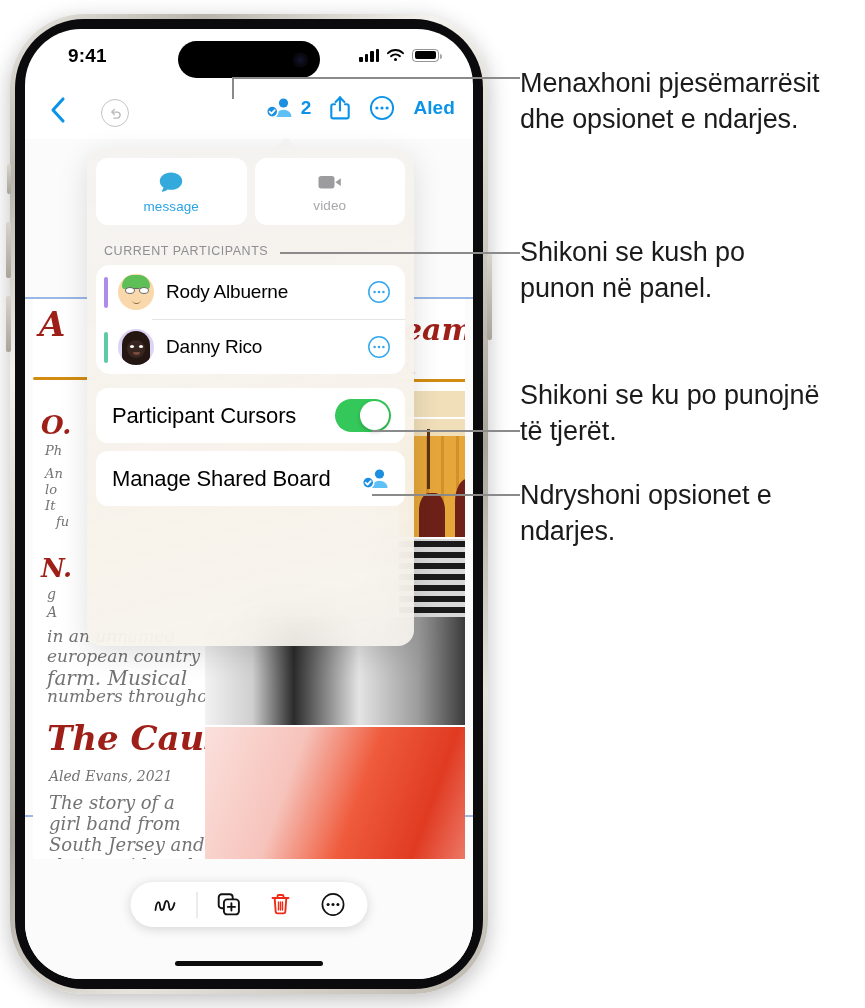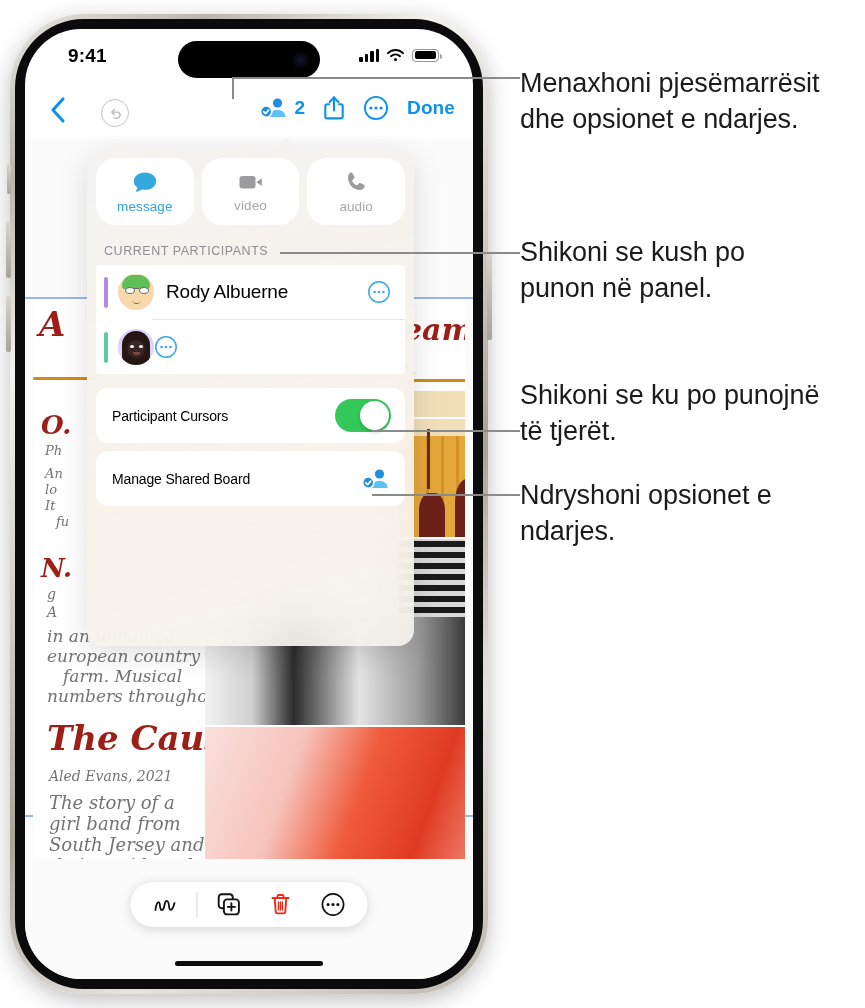--- a/index.html
+++ b/index.html
@@ -307,21 +307,21 @@
   }
 
   .quick-row {
     display: flex;
     gap: 8px;
   }
   .quick-item {
     flex: 1;
     height: 67px;
     background: #fff;
-    border-radius: 20px;
+    border-radius: 12px;
     display: flex;
     flex-direction: column;
     align-items: center;
     justify-content: center;
     gap: 5px;
   }
   .quick-label {
     font-size: 13.5px;
     color: #a8a8ac;
     letter-spacing: .1px;
@@ -330,21 +330,21 @@
 
   .section-head {
     font-size: 12.5px;
     color: #8e8e93;
     letter-spacing: .55px;
     margin: 19px 0 7px 8px;
   }
 
   .card {
     background: #fff;
-    border-radius: 4px;
+    border-radius: 14px;
     overflow: hidden;
   }
   .participant-row {
     position: relative;
     display: flex;
     align-items: center;
     height: 54px;
     padding-left: 8px;
   }
   .p-bar {
@@ -382,21 +382,21 @@
     background: #fff;
     border-radius: 12px;
     height: 55px;
     display: flex;
     align-items: center;
     padding: 0 14px 0 16px;
     margin-top: 8px;
   }
   .option-label {
     flex: 1 1 auto;
-    font-size: 14px;
+    font-size: 22px;
     color: #000;
     letter-spacing: -.15px;
   }
   .switch {
     width: 56px; height: 33px;
     border-radius: 17px;
     background: #34c759;
     position: relative;
     flex: 0 0 auto;
   }
@@ -477,21 +477,21 @@
         <div class="hand" style="left:12px; top:184px; font-size:13px;">lo</div>
         <div class="hand" style="left:12px; top:200px; font-size:13px;">It</div>
         <div class="hand" style="left:23px; top:216px; font-size:13px;">fu</div>
 
         <div class="hand red" style="left:8px; top:255px; font-size:26px;">N.</div>
         <div class="hand" style="left:14px; top:288px; font-size:14px;">g</div>
         <div class="hand" style="left:14px; top:306px; font-size:14px;">A</div>
 
         <div class="hand" style="left:14px; top:328px; font-size:17px;">in an unnamed</div>
         <div class="hand" style="left:14px; top:348px; font-size:17px;">european country</div>
-        <div class="hand" style="left:30px; top:368px; font-size:17px;">farm. Musical</div>
+        <div class="hand" style="left:14px; top:368px; font-size:20px;">farm. Musical</div>
         <div class="hand" style="left:14px; top:388px; font-size:17px;">numbers throughout.</div>
 
         <div class="hand red" style="left:14px; top:420px; font-size:34px;">The Causes</div>
         <div class="hand" style="left:16px; top:470px; font-size:14px;">Aled Evans, 2021</div>
         <div class="hand" style="left:16px; top:494px; font-size:18px;">The story of a</div>
         <div class="hand" style="left:16px; top:515px; font-size:18px;">girl band from</div>
         <div class="hand" style="left:16px; top:536px; font-size:18px;">South Jersey and</div>
         <div class="hand" style="left:16px; top:557px; font-size:18px;">their accidental</div>
 
         <div class="hand red" style="left:370px; top:14px; font-size:30px;">eam</div>
@@ -597,46 +597,40 @@
           </svg>
         </div>
         <div class="nav-more">
           <svg width="26" height="26" viewBox="0 0 26 26">
             <circle cx="13" cy="13" r="11.1" fill="none" stroke="#0a93e8" stroke-width="1.9"></circle>
             <circle cx="7.9" cy="13" r="1.6" fill="#0a93e8"></circle>
             <circle cx="13" cy="13" r="1.6" fill="#0a93e8"></circle>
             <circle cx="18.1" cy="13" r="1.6" fill="#0a93e8"></circle>
           </svg>
         </div>
-        <div class="nav-done">Done</div>
+        <div class="nav-done">Aled</div>
       </div>
     </div>
 
     <div class="popover">
       <div class="pop-arrow"></div>
 
       <div class="quick-row">
         <div class="quick-item active">
           <svg width="28" height="24" viewBox="0 0 28 24">
             <path d="M14 2.6c6.3 0 11.2 3.7 11.2 8.6S20.3 19.8 14 19.8c-1.2 0-2.4-.13-3.4-.38-1.6 1.3-3.7 2.1-5.3 2.3-.5.05-.75-.45-.45-.85.6-.8 1.4-2 1.6-3.3C4 16 2.8 13.6 2.8 11.2 2.8 6.3 7.7 2.6 14 2.6z" fill="#34aadc"></path>
           </svg>
           <div class="quick-label">message</div>
         </div>
         <div class="quick-item">
           <svg width="28" height="22" viewBox="0 0 28 22">
             <rect x="2.5" y="5" width="16" height="12.4" rx="2.6" fill="#9c9c9f"></rect>
             <path d="M19.4 11.2l5.4-3.9v7.8z" fill="#9c9c9f"></path>
           </svg>
           <div class="quick-label">video</div>
-        </div>
-        <div class="quick-item">
-          <svg width="24" height="24" viewBox="0 0 24 24">
-            <path d="M6.3 2.8c.9-.5 2 .1 2.5 1l1.4 2.7c.45.9.2 2-.6 2.6l-1.2.9c-.3.24-.4.66-.2 1 .9 1.7 2.5 3.3 4.2 4.2.35.2.77.1 1-.2l.9-1.2c.6-.8 1.7-1.05 2.6-.6l2.7 1.4c.9.5 1.5 1.6 1 2.5-.9 1.7-2.5 2.9-4.4 2.9C9.4 20 4 14.6 4 7.2c0-1.9 1.2-3.5 2.3-4.4z" fill="#9c9c9f"></path>
-          </svg>
-          <div class="quick-label">audio</div>
         </div>
       </div>
 
       <div class="section-head">CURRENT PARTICIPANTS</div>
 
       <div class="card">
         <div class="participant-row">
           <div class="p-bar" style="background:#b08ae8;"></div>
           <div class="avatar" style="background:#f9d9ac;">
             <div style="position:absolute;left:4px;top:1px;width:28px;height:14px;background:#5fbf57;border-radius:14px 14px 4px 4px;"></div>
@@ -658,20 +652,21 @@
         <div class="row-divider"></div>
         <div class="participant-row">
           <div class="p-bar" style="background:#5fcba4;"></div>
           <div class="avatar" style="background:#ddd3f5;">
             <div style="position:absolute;left:4px;top:2px;width:28px;height:34px;background:#241712;border-radius:16px 16px 10px 10px;"></div>
             <div style="position:absolute;left:9px;top:11px;width:18px;height:18px;background:#3a2620;border-radius:50%;"></div>
             <div style="position:absolute;left:12px;top:16px;width:4px;height:3px;background:#fff;border-radius:50%;"></div>
             <div style="position:absolute;left:21px;top:16px;width:4px;height:3px;background:#fff;border-radius:50%;"></div>
             <div style="position:absolute;left:15px;top:23px;width:7px;height:3px;background:#7a4a3a;border-radius:0 0 5px 5px;"></div>
           </div>
+          <div class="p-name">Danny Rico</div>
           <div class="info-btn">
             <svg width="24" height="24" viewBox="0 0 24 24">
               <circle cx="12" cy="12" r="10.2" fill="none" stroke="#33a8ef" stroke-width="1.5"></circle>
               <circle cx="7.6" cy="12" r="1.3" fill="#33a8ef"></circle>
               <circle cx="12" cy="12" r="1.3" fill="#33a8ef"></circle>
               <circle cx="16.4" cy="12" r="1.3" fill="#33a8ef"></circle>
             </svg>
           </div>
         </div>
       </div>

